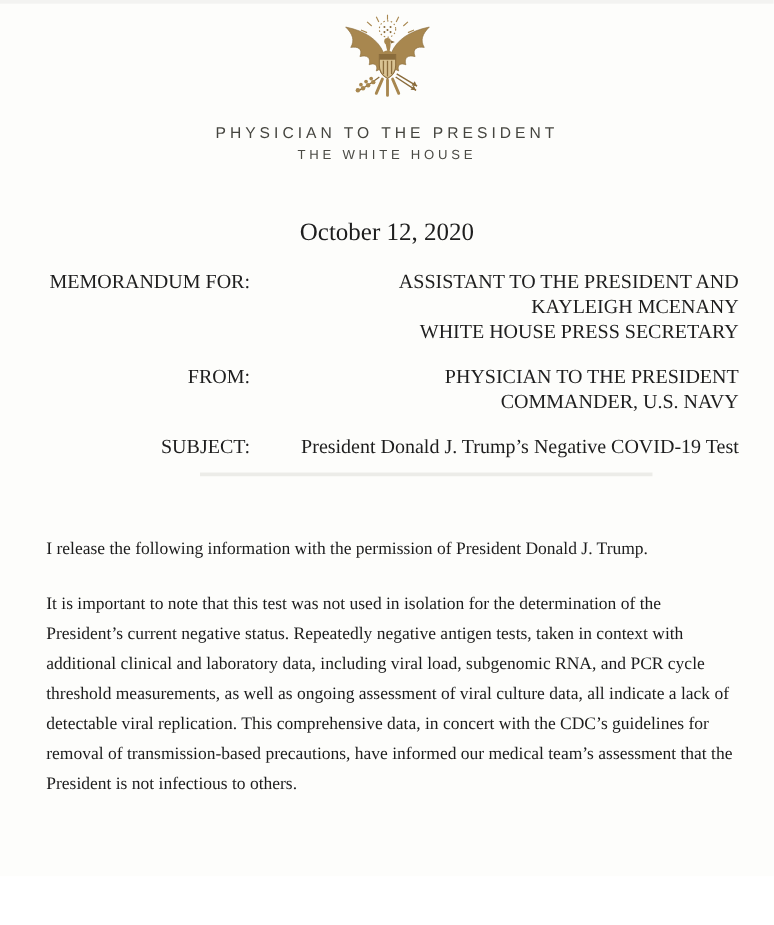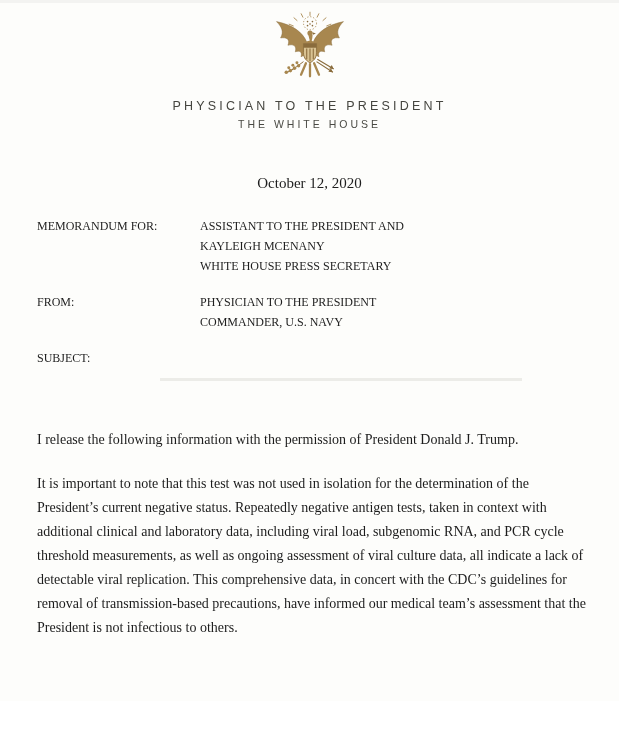--- a/index.html
+++ b/index.html
@@ -47,28 +47,29 @@
     font-family: "Liberation Sans", sans-serif;
     font-size: 10.5px;
     letter-spacing: 3px;
     color: #4a4a44;
   }
 
   .date-line {
     position: absolute;
     top: 175px; left: 0; width: 100%;
     text-align: center;
-    font-size: 15px;
+    font-size: 20px;
   }
 
   
   .memo {
     position: absolute;
     top: 216px; left: 37px; right: 28px;
-    font-size: 12px;
+    font-size: 16px;
+    text-align: right;
   }
   .memo-row {
     display: grid;
     grid-template-columns: 163px 1fr;
     margin-bottom: 16px;
   }
   .memo-label { line-height: 20px; }
   .memo-lines div { line-height: 20px; }
 
   
@@ -161,20 +162,23 @@
     <div class="memo-row">
       <div class="memo-label">FROM:</div>
       <div class="memo-lines">
         <div>PHYSICIAN TO THE PRESIDENT</div>
         <div>COMMANDER, U.S. NAVY</div>
       </div>
     </div>
 
     <div class="memo-row">
       <div class="memo-label">SUBJECT:</div>
+      <div class="memo-lines">
+        <div>President Donald J. Trump’s Negative COVID-19 Test</div>
+      </div>
     </div>
 
   </div>
 
   <div class="body-text">
     <p class="p1">I release the following information with the permission of President Donald J. Trump.</p>
     <p class="p3">It is important to note that this test was not used in isolation for the determination of the President’s current negative status.  Repeatedly negative antigen tests, taken in context with additional clinical and laboratory data, including viral load, subgenomic RNA, and PCR cycle threshold measurements, as well as ongoing assessment of viral culture data, all indicate a lack of detectable viral replication. This comprehensive data, in concert with the CDC’s guidelines for removal of transmission-based precautions, have informed our medical team’s assessment that the President is not infectious to others.</p>
   </div>
 
 </div>

